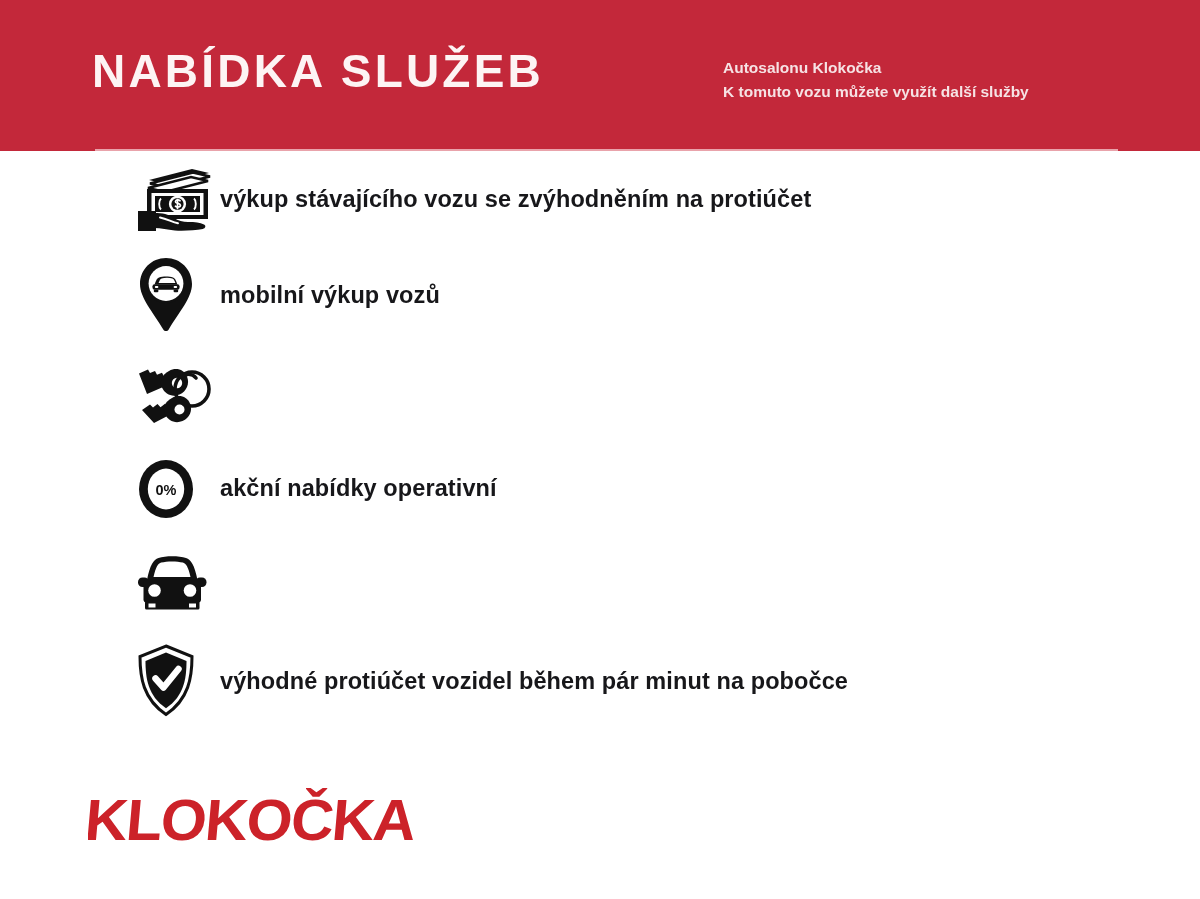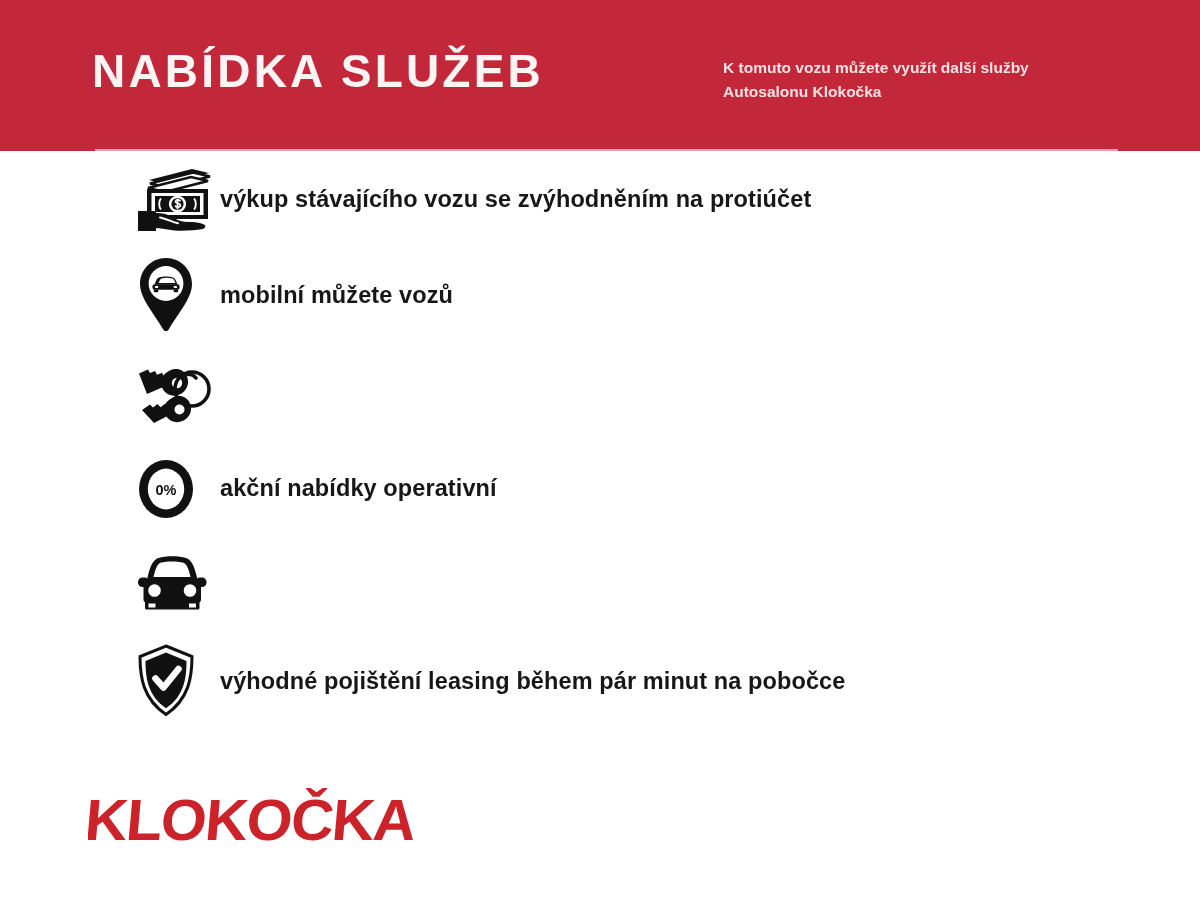--- a/index.html
+++ b/index.html
@@ -122,22 +122,22 @@
 </style>
 </head>
 <body>
 
 <div class="slide">
 
   <div class="header">
     <div class="header-inner">
       <div class="header-title">NABÍDKA SLUŽEB</div>
       <div class="header-subtitle">
+        <span>Autosalonu Klokočka</span>
         <span>K tomuto vozu můžete využít další služby</span>
-        <span>Autosalonu Klokočka</span>
       </div>
       <div class="header-underline"></div>
     </div>
   </div>
 
   <div class="service-list">
 
     <div class="service-item">
       <div class="service-icon">
         <svg width="80" height="72" viewBox="0 0 80 72" fill="none">
@@ -179,21 +179,21 @@
           <path d="M18.6 28.6 c1.4-4.6 2.6-6.5 4.4-7.1 c3.8-1.2 10.2-1.2 14 0
                    c1.8 .6 3 2.5 4.4 7.1 Z" fill="#111"></path>
           <path d="M22.6 27 c1-3 1.8-4.2 3-4.6 c3-.9 7.8-.9 10.8 0 c1.2 .4 2 1.6 3 4.6 Z" fill="#fff"></path>
           <rect x="16.5" y="28.2" width="27" height="5.6" rx="2" fill="#111"></rect>
           <rect x="17.8" y="33.5" width="4.6" height="2.8" rx="1.1" fill="#111"></rect>
           <rect x="37.6" y="33.5" width="4.6" height="2.8" rx="1.1" fill="#111"></rect>
           <rect x="18.9" y="29.9" width="3.4" height="2.1" rx=".8" fill="#fff"></rect>
           <rect x="37.7" y="29.9" width="3.4" height="2.1" rx=".8" fill="#fff"></rect>
         </svg>
       </div>
-      <div class="service-label">mobilní můžete vozů</div>
+      <div class="service-label">mobilní výkup vozů</div>
     </div>
 
     <div class="service-item">
       <div class="service-icon">
         <svg width="84" height="70" viewBox="0 0 84 70" fill="none">
 
           <path d="M3 16.5 L12 12.5 L14 16 L19 14 L21 17.8 L26 15.7 L28 19.4 L33 17.3
                    L37.5 25.5 L11 37 Z" fill="#111"></path>
 
           <path d="M6 53 L14 47.5 L17 50.5 L21.5 47 L24.5 50.2 L29 46.8 L32 50 L36.5 46.6
@@ -248,21 +248,21 @@
     </div>
 
     <div class="service-item">
       <div class="service-icon">
         <svg width="66" height="76" viewBox="0 0 66 76" fill="none">
           <path d="M30 2 L56 12.5 C56 33 53 55 30 70.5 C7 55 4 33 4 12.5 Z" fill="#fff" stroke="#111" stroke-width="3"></path>
           <path d="M30 8.5 L50.5 17 C50.5 34.5 48 52 30 64.2 C12 52 9.5 34.5 9.5 17 Z" fill="#111"></path>
           <path d="M19.5 34.5 L27.5 43.5 L42.5 25" stroke="#fff" stroke-width="6.5" fill="none" stroke-linecap="round" stroke-linejoin="round"></path>
         </svg>
       </div>
-      <div class="service-label">výhodné pojištění leasing během pár minut na pobočce</div>
+      <div class="service-label">výhodné protiúčet vozidel během pár minut na pobočce</div>
     </div>
 
   </div>
 
   <div class="logo-wrap">
     <svg class="logo-svg" width="390" height="66" viewBox="0 0 390 66">
       <text x="0" y="52" font-family="Liberation Sans, sans-serif" font-size="58" font-weight="bold" fill="#cc2229" transform="skewX(-5) scale(1.02 1)" letter-spacing="-1.5">KLOKOČKA</text>
     </svg>
   </div>
 

